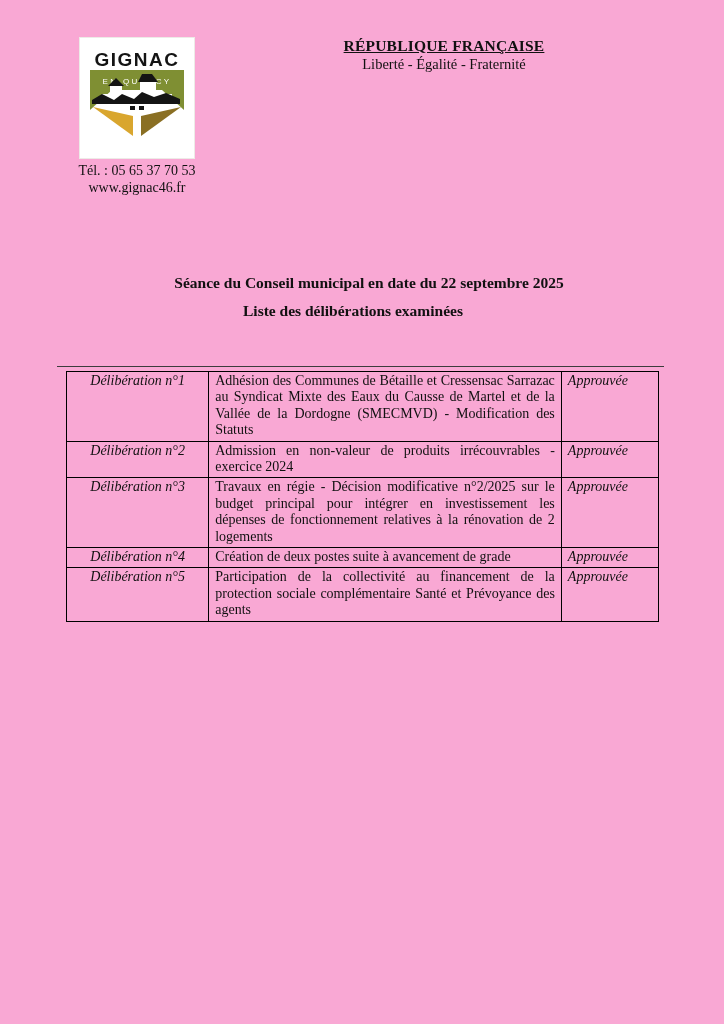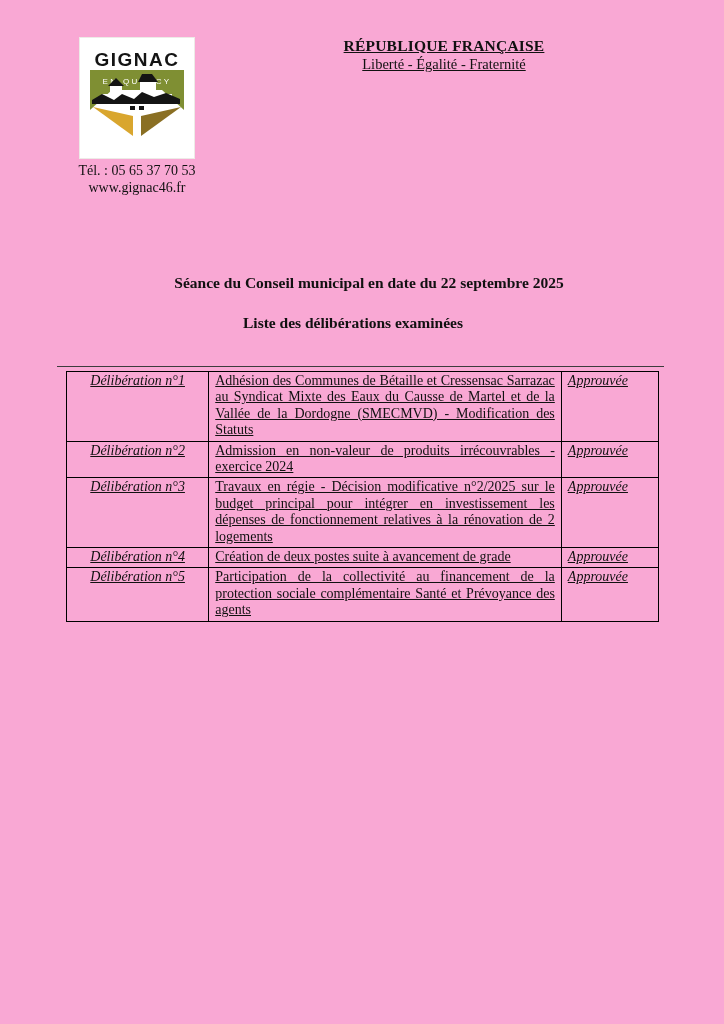--- a/index.html
+++ b/index.html
@@ -4,21 +4,21 @@
 <style>
   html,body { margin:0; padding:0; background:#ffffff; }
   .page {
     position:relative; width:724px; height:1024px; background:#f9a8d4;
     font-family:"Liberation Serif", serif; color:#111; overflow:hidden;
   }
 
   
   .republic-block { position:absolute; left:298px; top:37px; width:292px; text-align:center; }
   .rep-title { font-weight:bold; font-size:15.5px; letter-spacing:0.2px;text-decoration:underline; }
-  .rep-motto { font-size:14.5px; margin-top:1px;text-decoration:underline; }
+  .rep-motto { font-size:14.5px; margin-top:1px; }
 
   
   .logo-box {
     position:absolute; left:79px; top:37px; width:114px; height:120px;
     border:1px solid #edebe7; background:#fff;
   }
   .logo-box svg { display:block; width:100%; height:100%; }
 
   
   .contact-block {
@@ -26,33 +26,33 @@
     text-align:center; font-size:14px; line-height:17.4px;
   }
   .email-link { color:#2020c0; text-decoration:underline; }
 
   
   .doc-title {
     position:absolute; top:274px; left:16px; width:706px; text-align:center;
     font-weight:bold; font-size:15.5px;
   }
   .doc-subtitle {
-    position:absolute; top:314px; left:0; width:706px; text-align:center;
+    position:absolute; top:302px; left:0; width:706px; text-align:center;
     font-weight:bold; font-size:15.5px;
   }
 
   
   .pre-rule { position:absolute; left:57px; top:366px; width:607px; height:0; border-top:1.5px solid #3c3c3c; }
 
   
   .tbl {
     position:absolute; left:66px; top:371px; width:593px;
     border-collapse:collapse; font-size:14px; table-layout:fixed;
   }
-  .tbl { border:1.5px solid #000;text-decoration:underline; }
+  .tbl { border:1.5px solid #000; }
   .tbl td {
     border:1px solid #000; vertical-align:top;
     padding:1px 6px 2px 6px; line-height:16.4px;
   }
   .col-id { width:142px; } .col-subject { width:352px; } .col-status { width:97px; }
   .cell-id { font-style:italic; text-align:center; }
   .cell-subject { text-align:justify; }
   .cell-status { font-style:italic; padding-left:8px; }
 </style>
 </head>

